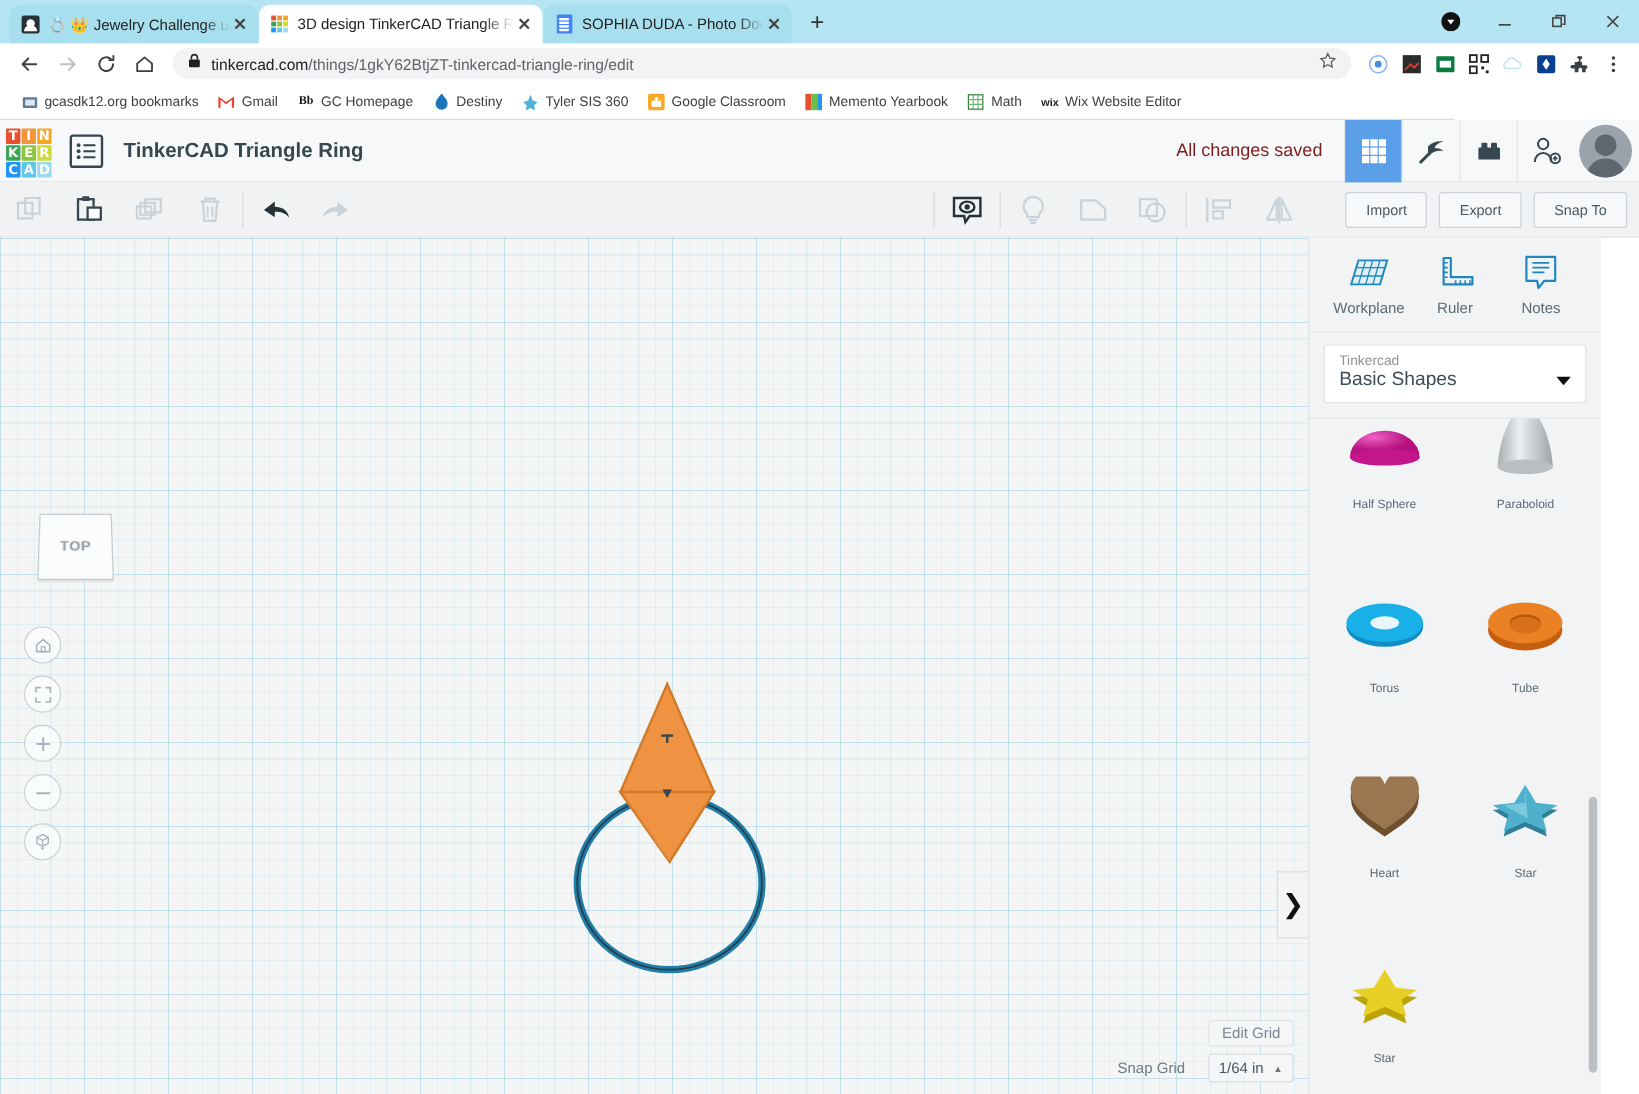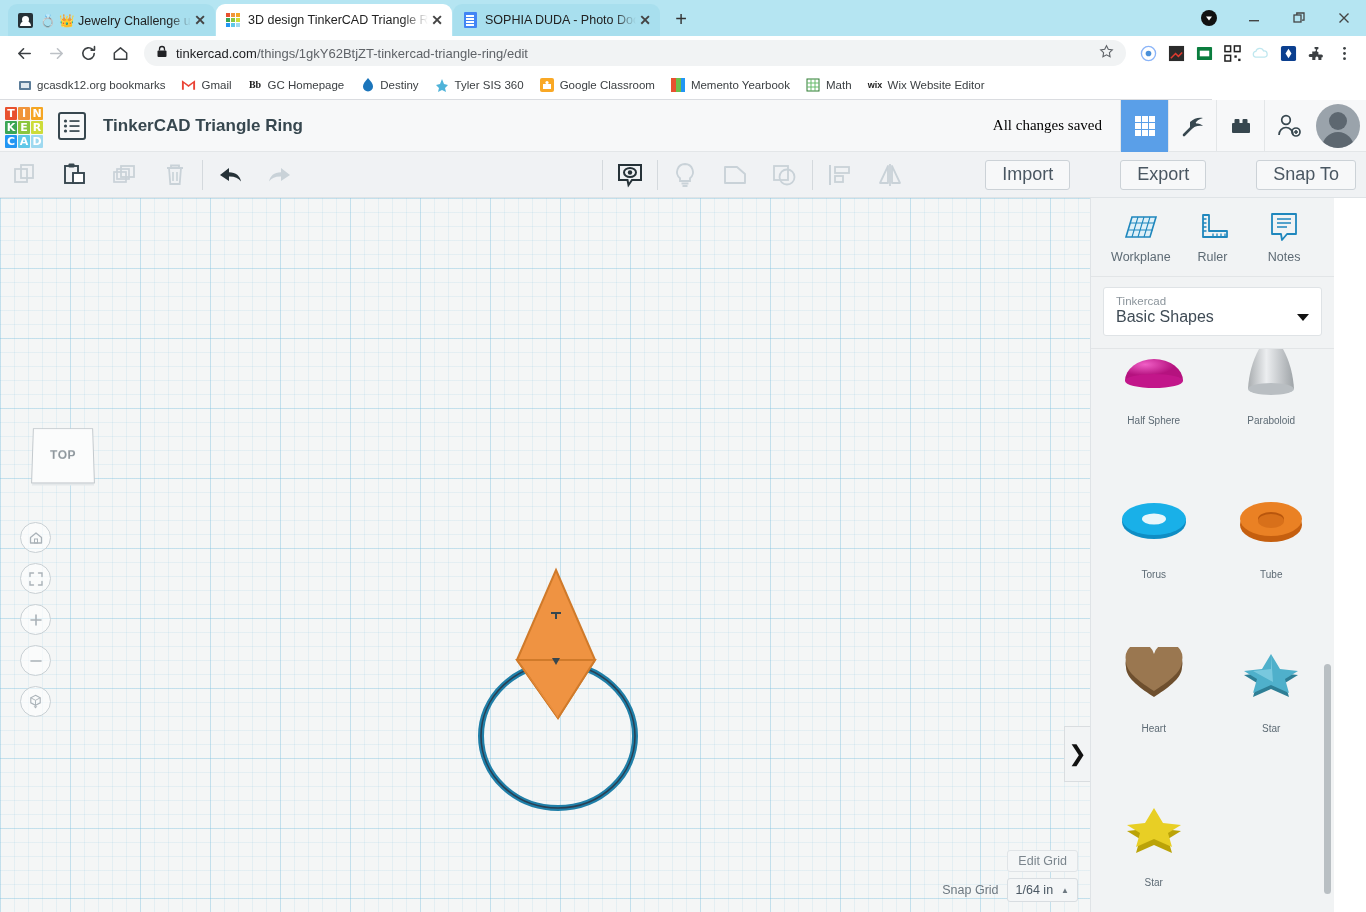--- a/index.html
+++ b/index.html
@@ -56,34 +56,34 @@
   
   .tc-header { width:1366px;height:52px;background:#f7f8f9;display:flex;align-items:center;border-bottom:1px solid #e3e6e8;}
   .tc-logo { width:38px;height:38px;margin-left:5px;display:grid;grid-template-columns:repeat(3,1fr);
              grid-template-rows:repeat(3,1fr);gap:1px; }
   .tc-logo span { display:flex;align-items:center;justify-content:center;color:#fff;font-size:11px;font-weight:700;
                   font-family:"DejaVu Sans",sans-serif; border-radius:1px;}
   .tc-menu-btn { width:28px;height:28px;margin-left:15px;border:2px solid #37474f;border-radius:3px;
                  display:flex;align-items:center;justify-content:center;}
   .tc-title { margin-left:17px;font-size:17px;color:#37474f;font-weight:700;}
   .tc-right { margin-left:auto;display:flex;align-items:center;height:52px; }
-  .saved-text { font-size:15px;color:#000000;padding-right:18px;font-family:Liberation Serif, serif; }
+  .saved-text { font-size:15px;color:#7f1d1d;padding-right:18px; }
   .hdr-icon { width:48px;height:52px;display:flex;align-items:center;justify-content:center;border-left:1px solid #e3e6e8;}
   .hdr-icon.active { background:#5a9fe8; }
   .avatar { width:44px;height:44px;border-radius:50%;background:#9aa3ab;margin:0 6px 0 4px;position:relative;overflow:hidden;}
   .avatar:before{content:"";position:absolute;left:13px;top:8px;width:18px;height:18px;border-radius:50%;background:#5d6770;}
   .avatar:after{content:"";position:absolute;left:6px;top:28px;width:32px;height:22px;border-radius:16px 16px 0 0;background:#5d6770;}
 
   
   .tc-toolbar { width:1366px;height:46px;background:#f0f2f4;display:flex;align-items:center;border-bottom:1px solid #dfe3e6;}
   .tool { width:50px;height:46px;display:flex;align-items:center;justify-content:center; }
   .tool-sep { width:1px;height:30px;background:#d4d9dd;margin:0 2px; }
   .spacer { flex:1 1 auto; }
   .btn { height:30px;padding:0 16px;border:1px solid #ccd2d7;background:#f7f8f9;border-radius:3px;
-         font-size:18px;color:#4a5762;display:flex;align-items:center;margin-right:10px;margin-left:40px; }
+         font-size:12px;color:#4a5762;display:flex;align-items:center;margin-right:10px; }
 
   
   .main { width:1366px;height:714px;display:flex;position:relative; }
   .canvas { width:1090px;height:714px;position:relative;overflow:hidden;
             background:
               repeating-linear-gradient(to right, rgba(120,190,220,.30) 0 1px, transparent 1px 70px),
               repeating-linear-gradient(to bottom, rgba(120,190,220,.30) 0 1px, transparent 1px 70px),
               repeating-linear-gradient(to right, rgba(120,190,220,.13) 0 1px, transparent 1px 14px),
               repeating-linear-gradient(to bottom, rgba(120,190,220,.13) 0 1px, transparent 1px 14px),
               #f4f6f6; }
@@ -95,21 +95,21 @@
               box-shadow:0 3px 0 -1px #e4e8ea; }
   .navstack { position:absolute;left:20px;top:324px;display:flex;flex-direction:column;gap:10px;}
   .navbtn { width:31px;height:31px;border-radius:50%;border:1px solid #c9d0d4;background:rgba(255,255,255,.55);
             display:flex;align-items:center;justify-content:center;color:#aab2b8; }
   .collapse { position:absolute;right:0;top:528px;width:26px;height:56px;background:#f2f4f5;
               border:1px solid #d9dde0;border-right:none;display:flex;align-items:center;justify-content:center;
               font-size:22px;color:#111; }
   .grid-ctrls { position:absolute;right:12px;bottom:10px;display:flex;flex-direction:column;align-items:flex-end;gap:6px;}
   .edit-grid { height:22px;padding:0 10px;background:#f4f6f7;border:1px solid #e0e4e7;border-radius:3px;
                font-size:12.5px;color:#7b858d;display:flex;align-items:center; }
-  .snaprow { display:flex;align-items:center;gap:8px; }
+  .snaprow { display:flex;align-items:center;gap:19px; }
   .snaplabel { font-size:12.5px;color:#6d7880; }
   .snapsel { height:24px;padding:0 8px;background:#f4f6f7;border:1px solid #d8dde1;border-radius:3px;
              font-size:12.5px;color:#4a5762;display:flex;align-items:center;gap:8px; }
 
   
   .panel { width:244px;height:714px;background:#f1f3f4;border-left:1px solid #dfe3e6;display:flex;flex-direction:column;}
   .panel-tools { height:80px;display:flex;align-items:center;justify-content:space-around;padding:0 14px;
                  border-bottom:1px solid #e2e5e7; }
   .ptool { display:flex;flex-direction:column;align-items:center;gap:5px;width:72px; }
   .ptool-label { font-size:12.5px;color:#5d6a74; }

